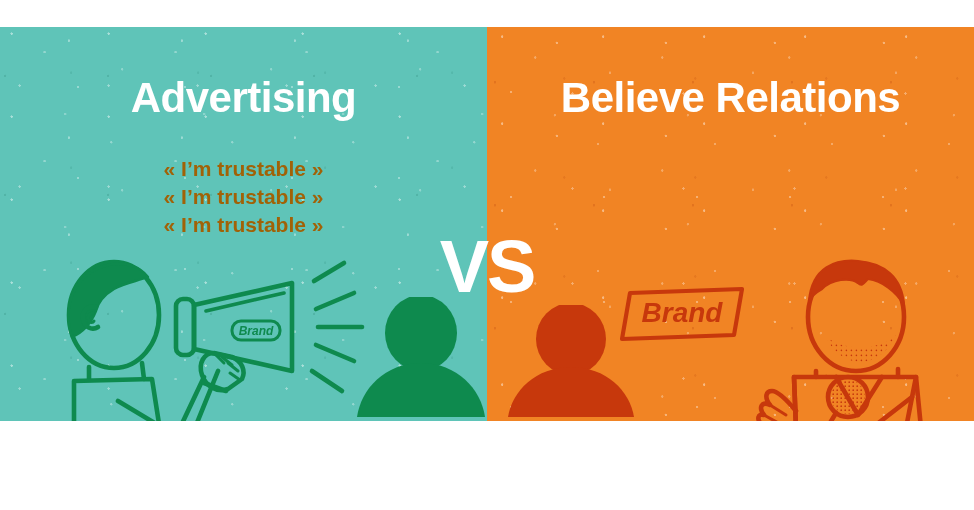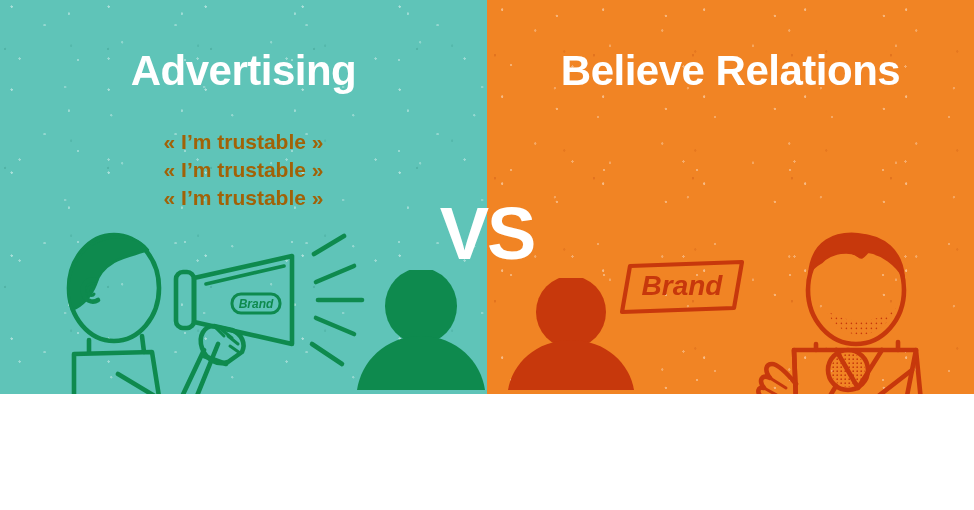--- a/index.html
+++ b/index.html
@@ -8,20 +8,21 @@
     background: #ffffff;
   }
   * { box-sizing: border-box; }
 
   #infographic {
     position: relative;
     width: 974px;
     height: 394px;
     overflow: hidden;
     font-family: "Liberation Sans", sans-serif;
+    margin-top: 27px;
   }
 
   
   .panel {
     position: absolute;
     top: 0;
     height: 510px;
     overflow: hidden;
   }
   #panel-left  { left: 0;     width: 487px; background: #5FC4B8; }
@@ -93,21 +94,21 @@
     line-height: 28px;
     white-space: nowrap;
   }
   #quotes-left  { left: 0;     top: 128px; color: #a16207; }
   #quotes-right { left: 487px; top: 143px; color: #C0390F; }
 
   
   #vs-badge {
     position: absolute;
     left: 0;
-    top: 197px;
+    top: 203px;
     width: 974px;
     text-align: center;
     color: #FFFFFF;
     font-size: 74px;
     font-weight: bold;
     line-height: 74px;
     letter-spacing: -2px;
     z-index: 6;
   }
 

